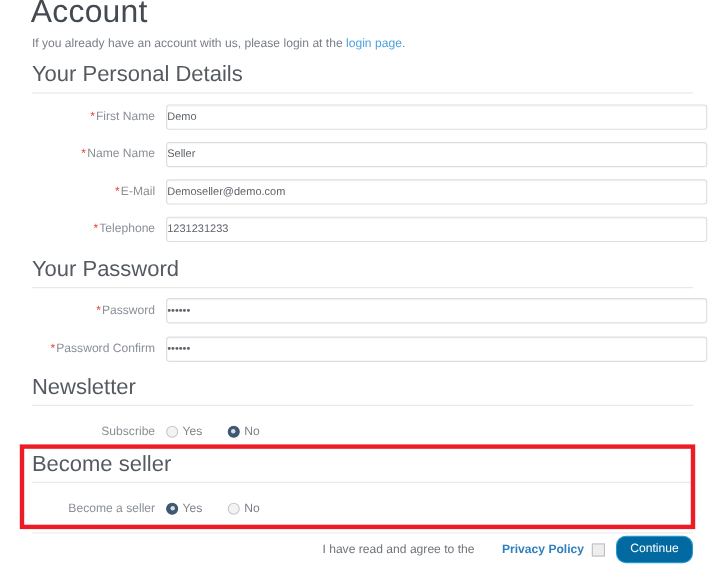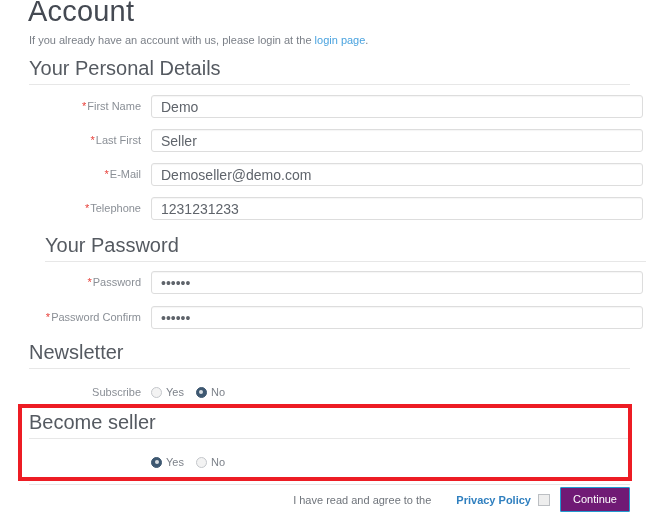--- a/index.html
+++ b/index.html
@@ -91,37 +91,37 @@
     position: absolute;
     left: 138px;
     top: 0;
     width: 492px;
     height: 23px;
     box-sizing: border-box;
     border: 1px solid #dddddd;
     border-radius: 3px;
     background: #ffffff;
     font-family: "Liberation Sans", sans-serif;
-    font-size: 14px;
+    font-size: 10px;
     color: #5f646b;
-    padding: 0 9px;
+    padding: 0 0;
     outline: none;
     box-shadow: inset 0 1px 1px rgba(0,0,0,0.045);
   }
   .text-input::placeholder { color: #b6b9bd; }
 
   
   .radio-group {
     position: absolute;
     left: 138px;
     top: 1px;
     height: 20px;
     display: flex;
     align-items: center;
-    gap: 6px;
+    gap: 17px;
     font-size: 11px;
     color: #7d828a;
   }
   .radio-opt {
     display: flex;
     align-items: center;
     gap: 4px;
     margin-right: 6px;
   }
   .radio {
@@ -192,23 +192,23 @@
   .checkbox {
     width: 12px;
     height: 12px;
     border: 1px solid #bcbfc3;
     background: #eeeeee;
     box-sizing: border-box;
     display: inline-block;
     flex: none;
   }
   .btn-continue {
-    background: #701a75;
+    background: #0369a1;
     border: 1px solid #229ad0;
-    border-radius: 1px;
+    border-radius: 9px;
     color: #ffffff;
     font-family: "Liberation Sans", sans-serif;
     font-size: 11px;
     padding: 0 12px;
     height: 25px;
     line-height: 23px;
     cursor: pointer;
     margin-left: 3px;
   }
 </style>
@@ -224,35 +224,35 @@
   </div>
 
   <div class="legend" style="top:58px;">Your Personal Details</div>
 
   <div class="form-row" style="top:95px;">
     <div class="ctrl-label"><span class="req">*</span><span>First Name</span></div>
     <input class="text-input" type="text" value="Demo" style="">
   </div>
 
   <div class="form-row" style="top:129px;">
-    <div class="ctrl-label"><span class="req">*</span><span>Last First</span></div>
+    <div class="ctrl-label"><span class="req">*</span><span>Name Name</span></div>
     <input class="text-input" type="text" value="Seller" style="">
   </div>
 
   <div class="form-row" style="top:163px;">
     <div class="ctrl-label"><span class="req">*</span><span>E-Mail</span></div>
     <input class="text-input" type="text" value="Demoseller@demo.com" style="">
   </div>
 
   <div class="form-row" style="top:197px;">
     <div class="ctrl-label"><span class="req">*</span><span>Telephone</span></div>
     <input class="text-input" type="text" value="1231231233" style="">
   </div>
 
-  <div class="legend" style="top:235px;margin-left:16px;">Your Password</div>
+  <div class="legend" style="top:235px;">Your Password</div>
 
   <div class="form-row" style="top:271px;">
     <div class="ctrl-label"><span class="req">*</span><span>Password</span></div>
     <input class="text-input" type="text" value="••••••" style="">
   </div>
 
   <div class="form-row" style="top:306px;">
     <div class="ctrl-label"><span class="req">*</span><span>Password Confirm</span></div>
     <input class="text-input" type="text" value="••••••" style="">
   </div>
@@ -269,20 +269,21 @@
       <div class="radio-opt">
         <span class="radio checked"></span>
         <span class="radio-text">No</span>
       </div>
     </div>
   </div>
 
   <div class="legend" style="top:412px;">Become seller</div>
 
   <div class="form-row" style="top:451px;">
+    <div class="ctrl-label">Become a seller</div>
     <div class="radio-group">
       <div class="radio-opt">
         <span class="radio checked"></span>
         <span class="radio-text">Yes</span>
       </div>
       <div class="radio-opt">
         <span class="radio"></span>
         <span class="radio-text">No</span>
       </div>
     </div>

